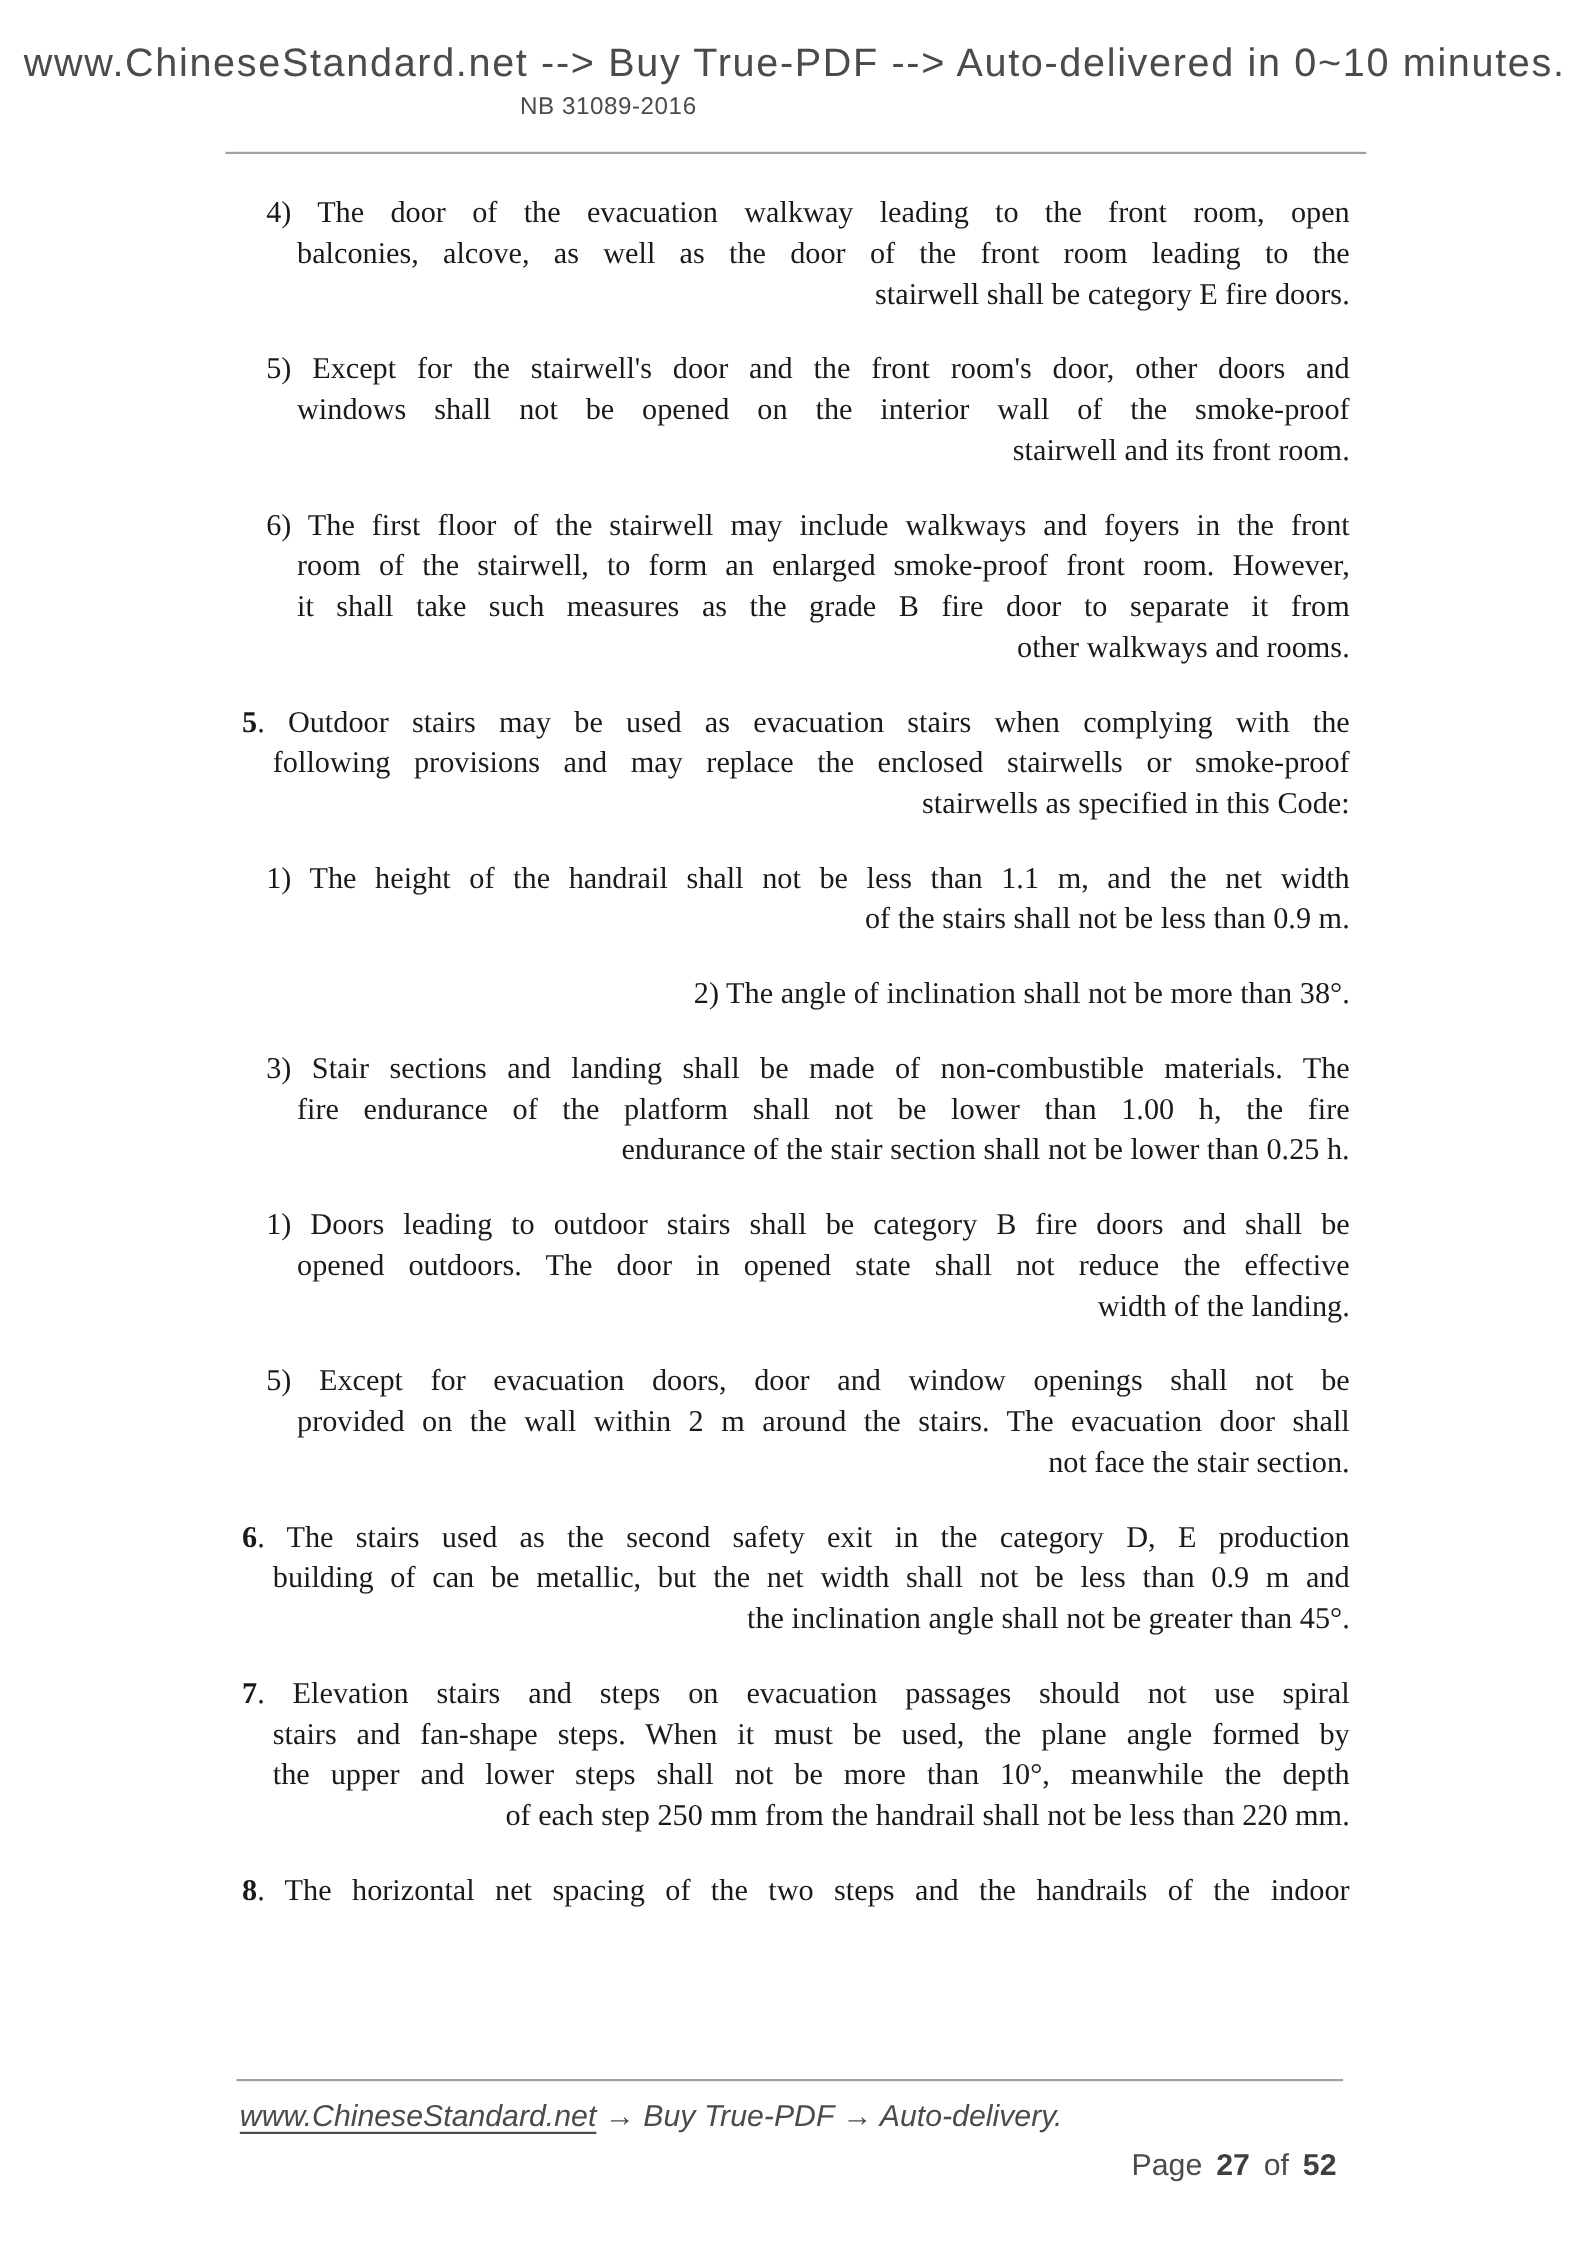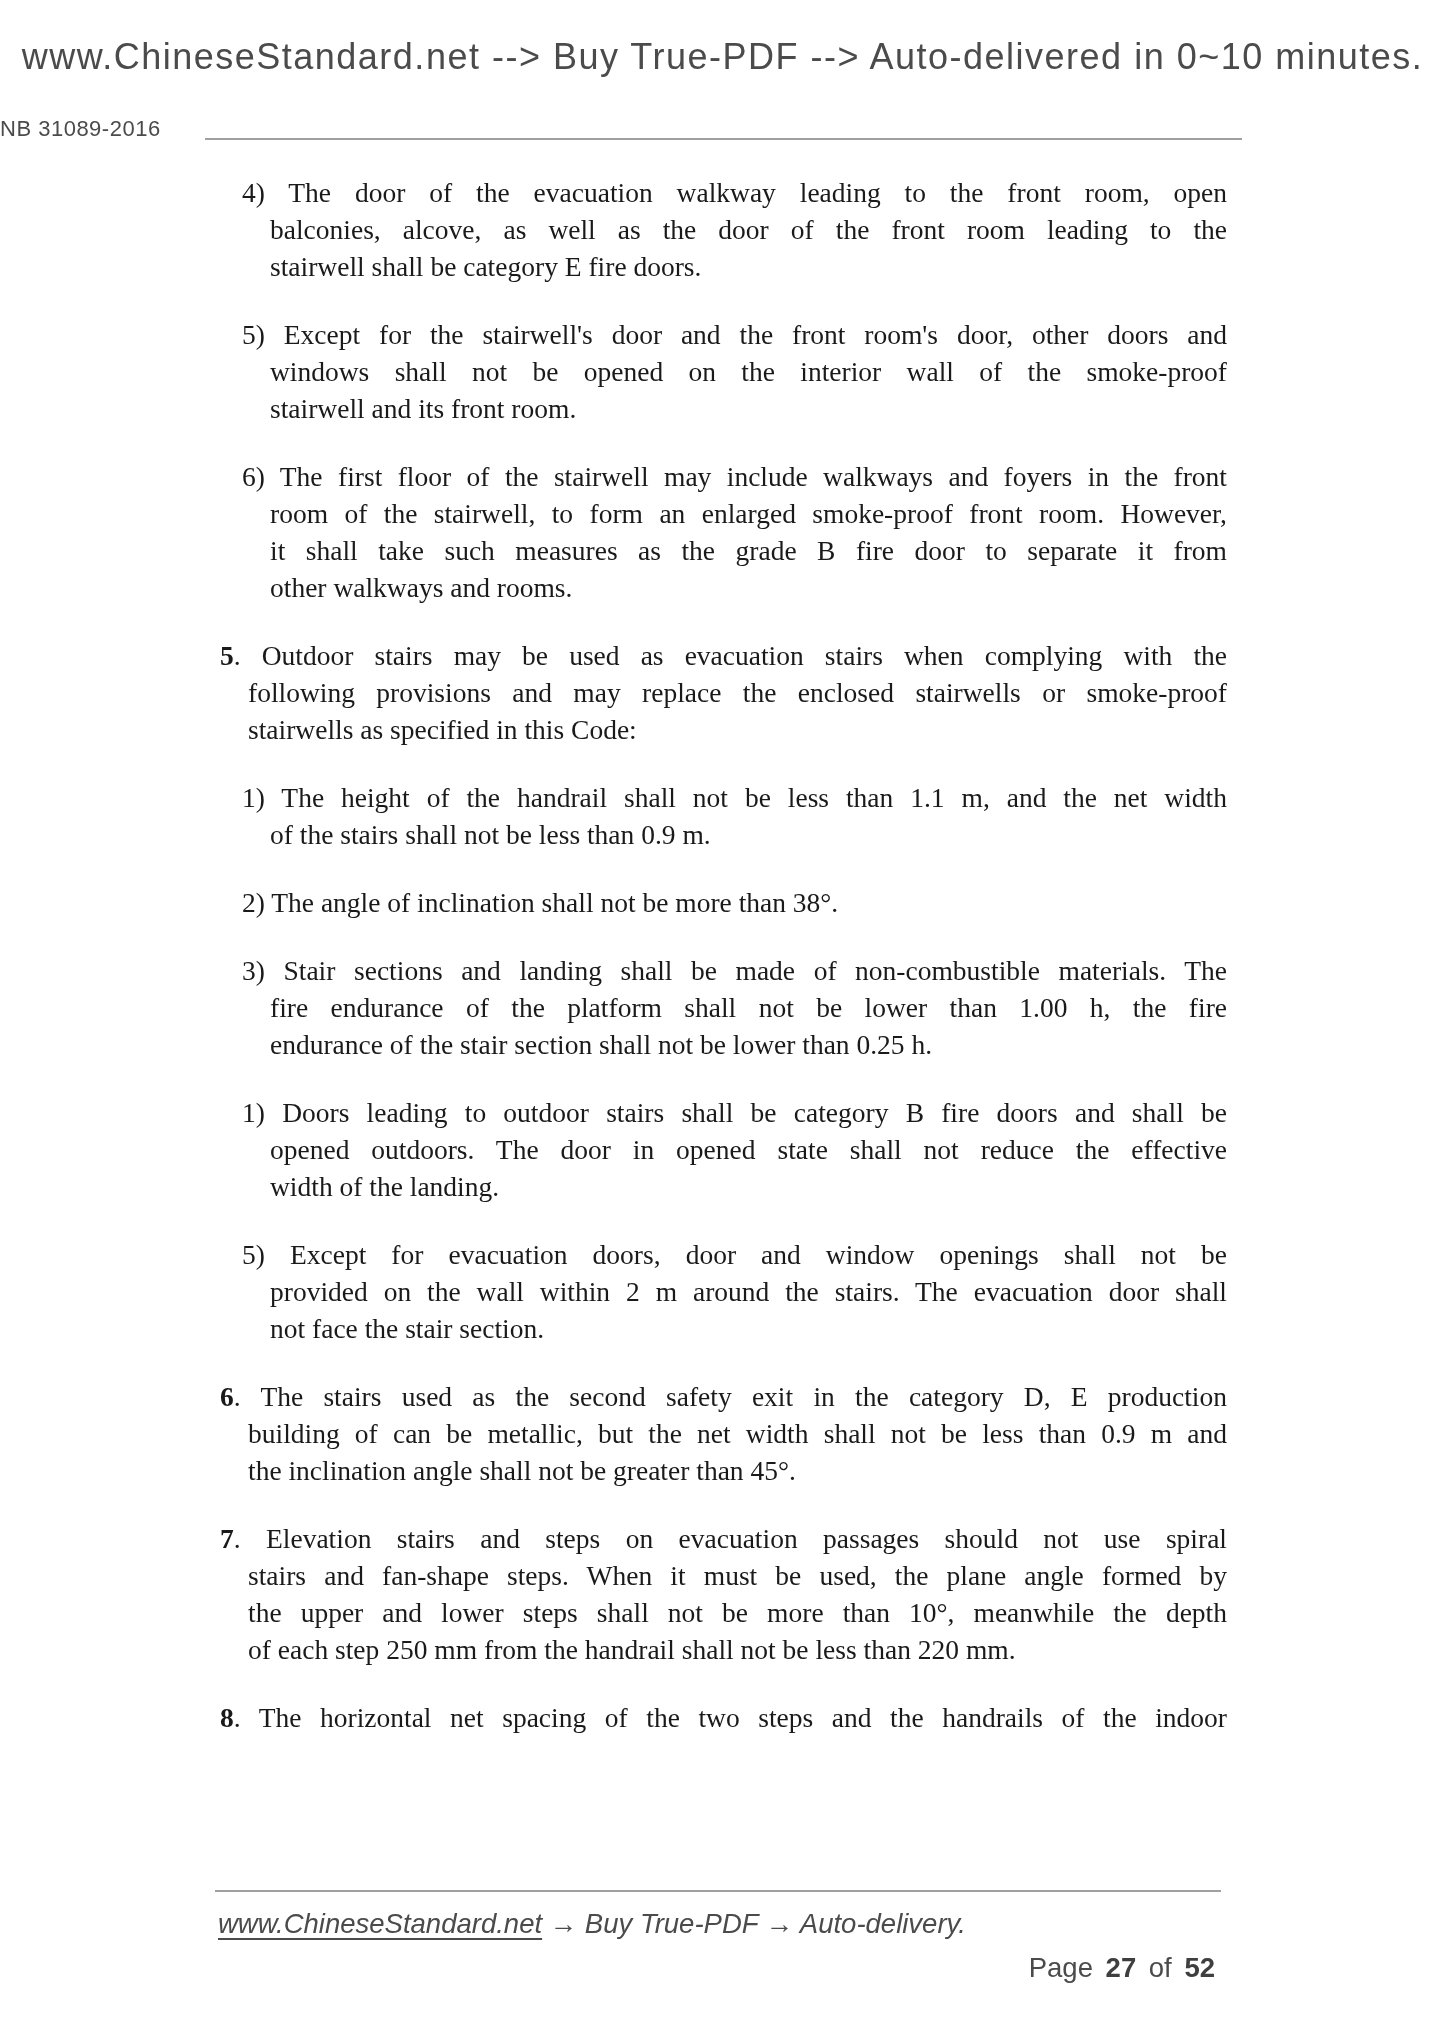--- a/index.html
+++ b/index.html
@@ -18,43 +18,43 @@
     top: 36px; left: 0; width: 1445px;
     text-align: center;
     font-size: 36px;
     letter-spacing: 1.5px;
     color: #4b4b4b;
     white-space: nowrap;
   }
   .docnum {
     position: absolute;
     top: 84px; left: 0; width: 1106px;
+    text-align: center;
     font-size: 22px;
     letter-spacing: 0.5px;
     color: #4b4b4b;
-    margin-top: 32px;
   }
   .rule { position: absolute; height: 2px; background: #a0a0a0; }
   .rule-top    { top: 138px;  left: 205px; width: 1037px; }
   .rule-bottom { top: 1890px; left: 215px; width: 1006px; }
 
   
   .bodytext {
     position: absolute;
     top: 174px; left: 0; right: 0;
   }
   .para {
     margin: 0 218px 31px 270px;
     font-size: 27.5px;
     line-height: 37px;
     color: #1a1a1a;
     font-family: Liberation Serif, serif;
   }
   .para.main { margin-left: 248px; }
-  .para .line { text-justify: inter-word; }
+  .para .line { text-justify: inter-word; text-align: right; }
   .para .line.first { margin-left: -28px; }
   .para .line.j { text-align: justify; text-align-last: justify; }
   .para b { font-weight: bold; }
 
   
   .footer {
     position: absolute;
     top: 1908px; left: 0; width: 1445px;
     font-size: 27.5px;
     color: #4b4b4b;

